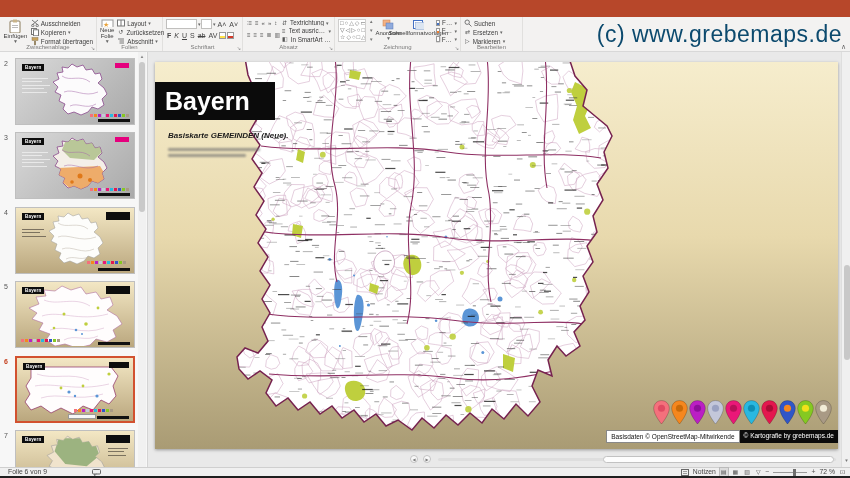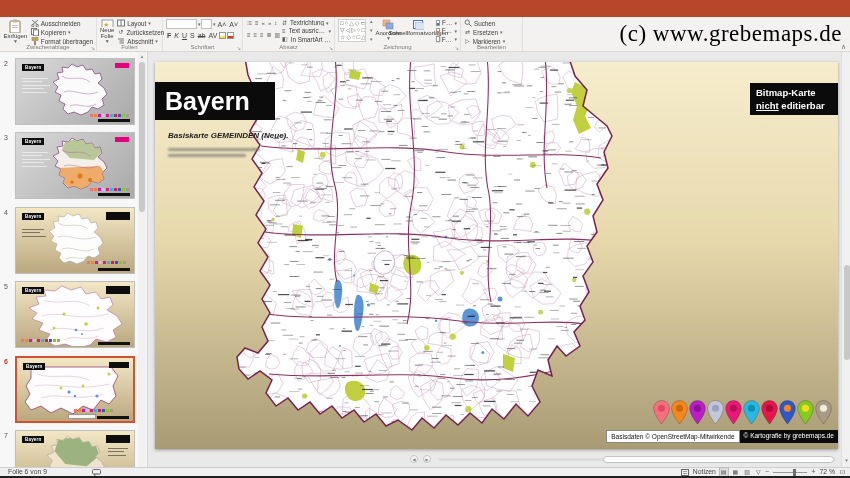--- a/index.html
+++ b/index.html
@@ -23,21 +23,21 @@
   .sbtn .car{font-size:5px;color:#666;}
   .mini{display:inline-block;width:8px;height:8px;position:relative;flex:0 0 auto;}
   .row{display:flex;align-items:center;gap:1px;}
   .fontbox{width:44px;height:8px;border:1px solid #c0bfbd;background:#fff;font-size:6px;}
   .sizebox{width:13px;height:8px;border:1px solid #c0bfbd;background:#fff;font-size:6px;}
   .glyphbtn{font-size:7px;color:#444;line-height:9px;padding:0 1px;}
   .glyphsm{font-size:6px;color:#555;line-height:8px;padding:0 1px;}
   .shapegal{width:46px;height:23px;background:#fff;border:1px solid #cfcecd;box-sizing:border-box;
             font-size:6px;color:#666;line-height:7px;padding:0 1px;letter-spacing:1px;overflow:hidden;}
   .galarrows{display:flex;flex-direction:column;justify-content:space-between;height:23px;font-size:4.5px;color:#777;}
-  .watermark{position:absolute;top:4px;right:8px;font-size:23px;color:#000000;letter-spacing:0.5px;font-family:Liberation Serif, serif;}
+  .watermark{position:absolute;top:4px;right:8px;font-size:23px;color:#0c4a6e;letter-spacing:0.5px;}
   .collapse{position:absolute;right:4px;bottom:1px;font-size:7px;color:#666;line-height:7px;}
   .swatch{display:inline-block;width:7px;height:7px;box-sizing:border-box;border:1px solid #999;background:#fff;position:relative;}
   .swatch i{position:absolute;left:0;right:0;bottom:0;height:2px;display:block;}
   
   .content{position:absolute;top:52px;left:0;width:850px;height:415px;display:flex;}
   
   .thumbs{position:relative;width:148px;height:415px;background:#f7f7f7;border-right:1px solid #d4d4d4;
           box-sizing:border-box;overflow:hidden;flex:0 0 auto;}
   .thumb-row{position:absolute;left:0;width:148px;}
   .tnum{position:absolute;left:4px;top:2px;font-size:7px;color:#555;}
@@ -526,24 +526,20 @@
     </div>
   </div>
 
   <div class="editor">
     <div class="slide">
       <div class="slide-title">Bayern</div>
       <div class="slide-sub">Basiskarte GEMEINDEN (Neue).</div>
       <div class="blurlines">
         <span style="width:92px"></span>
           <span style="width:78px"></span>
-      </div>
-      <div class="notebox">
-        <span>Bitmap-Karte</span><br>
-        <u>nicht</u><span> editierbar</span>
       </div>
 
       <svg id="mapsvg" width="380" height="370" viewBox="0 0 380 370">
         <defs>
           <path id="mpath" d="M10,-4 L334,-4 L340,14 L352,28 L348,44 L360,54 L372,64 L377,74 L369,90 L373,106 L362,122 L368,138 L358,154 L362,170 L352,184 L358,200 L348,214 L354,230 L345,244 L350,258 L339,270 L345,284 L331,294 L322,284 L313,298 L317,314 L303,308 L297,324 L305,340 L293,354 L281,342 L269,357 L257,347 L247,361 L235,351 L223,363 L211,353 L199,366 L187,356 L177,368 L163,358 L151,364 L141,352 L129,360 L119,348 L107,356 L97,344 L85,352 L75,340 L63,348 L53,336 L41,344 L31,331 L37,318 L25,309 L13,317 L4,307 L2,295 L10,286 L23,291 L33,279 L27,265 L35,251 L27,237 L35,223 L25,209 L33,195 L23,181 L31,167 L21,153 L29,139 L19,125 L27,111 L17,97 L25,83 L15,69 L23,55 L11,41 L19,27 L13,13 Z"></path>
           <clipPath id="mclip">
               <use href="#mpath"></use>
             </clipPath>
         </defs>
         <use href="#mpath" fill="#ffffff"></use>

